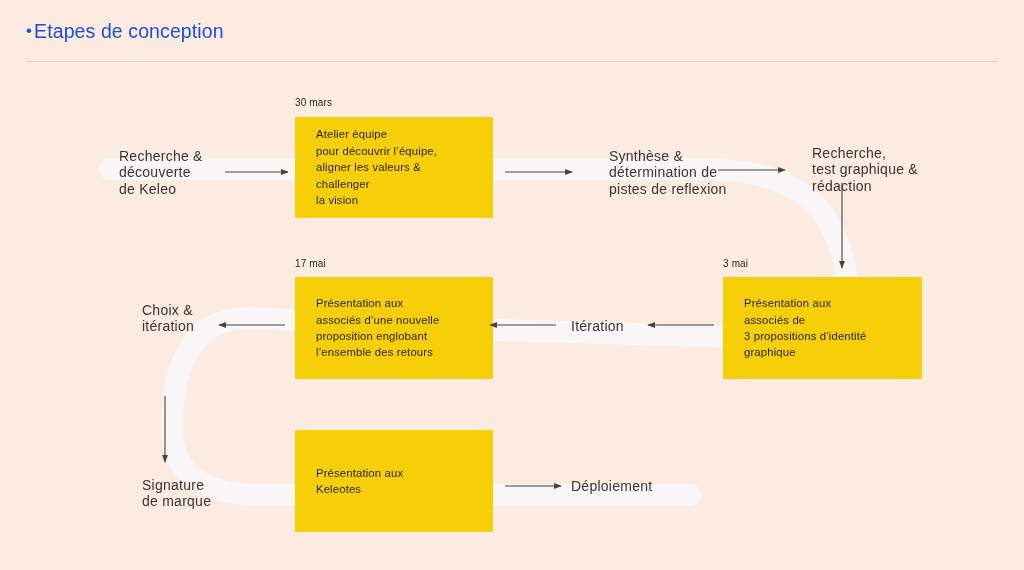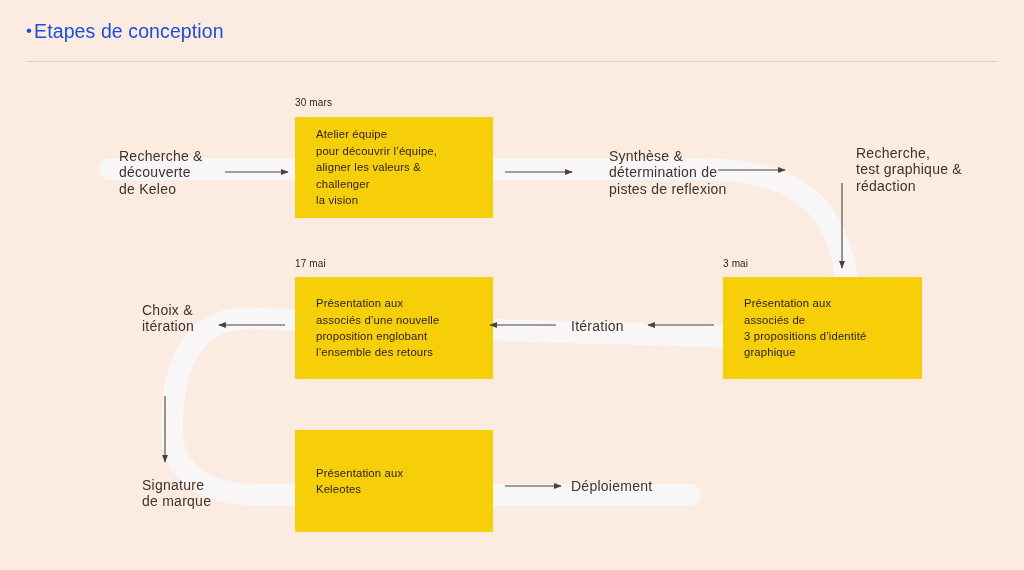--- a/index.html
+++ b/index.html
@@ -98,21 +98,21 @@
   .label {
     position: absolute;
     font-size: 14px;
     line-height: 16.4px;
     color: #3d342e;
     letter-spacing: 0.25px;
     white-space: pre-line;
   }
   #lbl-recherche-keleo { left: 119px; top: 148px; }
   #lbl-synthese       { left: 585px; top: 148px; margin-left: 24px; }
-  #lbl-recherche-test { left: 812px; top: 145px; margin-left: 44px; }
+  #lbl-recherche-test { left: 812px; top: 145px; }
   #lbl-iteration      { left: 571px; top: 318px; }
   #lbl-choix          { left: 142px; top: 302px; }
   #lbl-signature      { left: 142px; top: 477px; }
   #lbl-deploiement    { left: 571px; top: 478px; }
 
   
   #arrows {
     position: absolute;
     left: 0; top: 0;
     width: 1024px;

